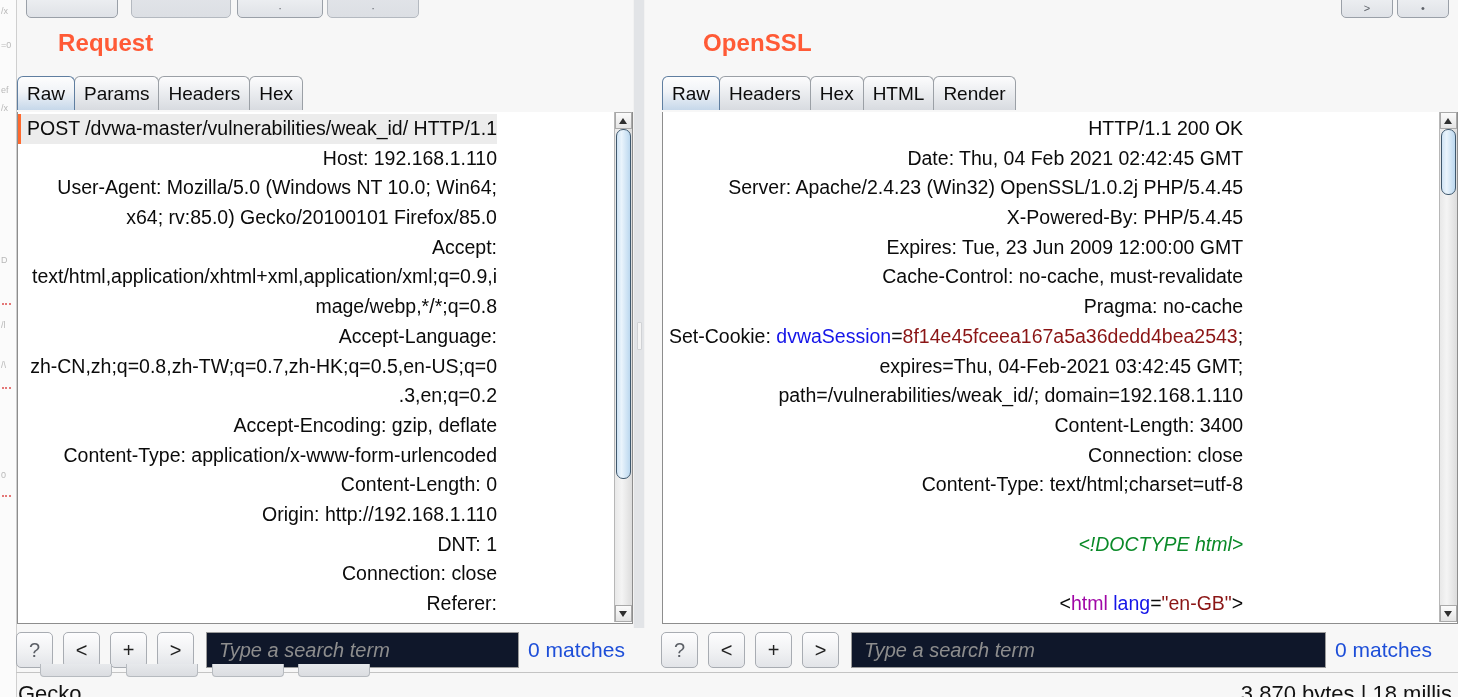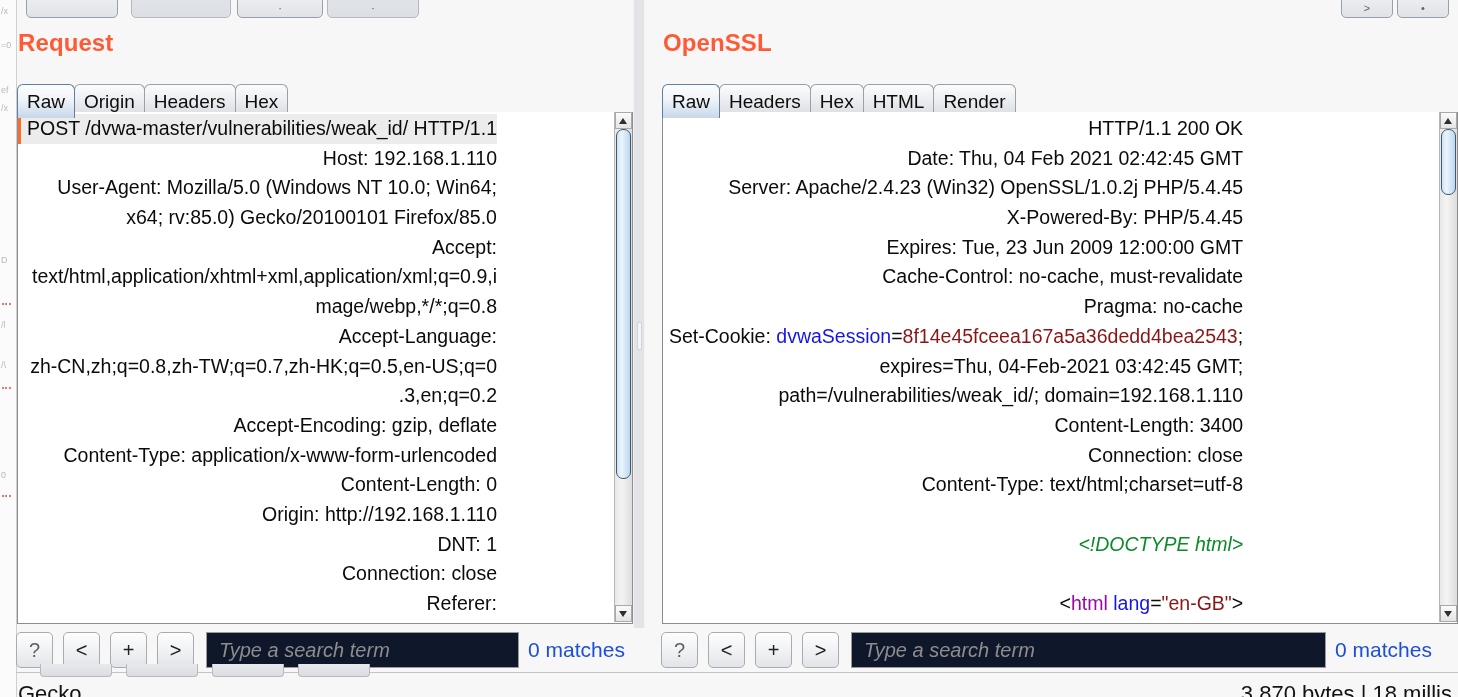--- a/index.html
+++ b/index.html
@@ -82,28 +82,28 @@
 
   
   .panel { position: absolute; top: 0; }
   .panel-title {
     position: absolute;
     font-size: 24px;
     font-weight: bold;
     color: #ff5a36;
     letter-spacing: .1px;
     white-space: nowrap;
+    padding-left: 40px;
   }
 
   
   .tabstrip {
     position: absolute;
     height: 36px;
     border-bottom: 2px solid #5f7ea0;
-    margin-top: 8px;
   }
   .tab {
     position: relative;
     float: left;
     height: 34px;
     box-sizing: border-box;
     padding: 0 9px;
     line-height: 33px;
     font-size: 19px;
     color: #0c0c0c;
@@ -318,21 +318,21 @@
   <div class="splitter">
     <div class="splitter-grip"></div>
   </div>
 
   <div class="panel">
 
     <div class="panel-title" style="left:18px; top:29px;">Request</div>
 
     <div class="tabstrip" style="left:17px; top:76px; width:616px;">
       <div class="tab active"><span>Raw</span></div>
-      <div class="tab"><span>Origin</span></div>
+      <div class="tab"><span>Params</span></div>
       <div class="tab"><span>Headers</span></div>
       <div class="tab"><span>Hex</span></div>
     </div>
 
     <div class="editor-wrap" style="left:17px; top:112px; width:616px; height:512px;">
       <div class="editor-text" id="req-text"><div class="line first">POST /dvwa-master/vulnerabilities/weak_id/ HTTP/1.1</div><div class="line">Host: 192.168.1.110</div><div class="line">User-Agent: Mozilla/5.0 (Windows NT 10.0; Win64;</div><div class="line">x64; rv:85.0) Gecko/20100101 Firefox/85.0</div><div class="line">Accept:</div><div class="line">text/html,application/xhtml+xml,application/xml;q=0.9,i</div><div class="line">mage/webp,*/*;q=0.8</div><div class="line">Accept-Language:</div><div class="line">zh-CN,zh;q=0.8,zh-TW;q=0.7,zh-HK;q=0.5,en-US;q=0</div><div class="line">.3,en;q=0.2</div><div class="line">Accept-Encoding: gzip, deflate</div><div class="line">Content-Type: application/x-www-form-urlencoded</div><div class="line">Content-Length: 0</div><div class="line">Origin: http://192.168.1.110</div><div class="line">DNT: 1</div><div class="line">Connection: close</div><div class="line">Referer:</div><div class="line">http://192.168.1.110/dvwa-master/vulnerabilities/weak</div></div>
 
       <div class="vscroll" style="right:0; height:510px;">
         <div class="vs-track">
           <div class="vs-thumb" style="top:0px; height:350px;"></div>

